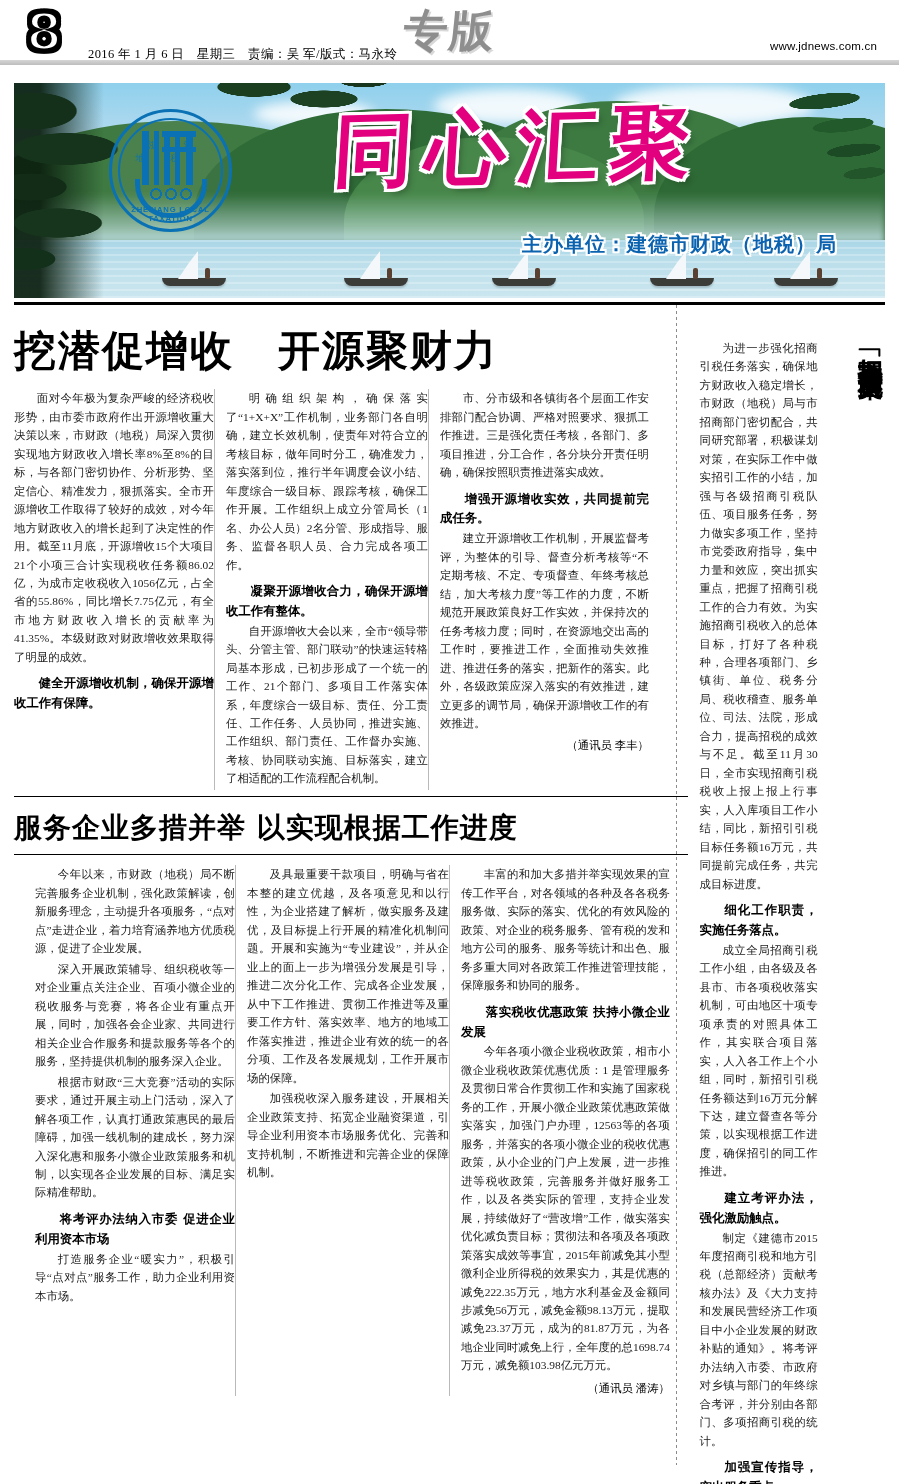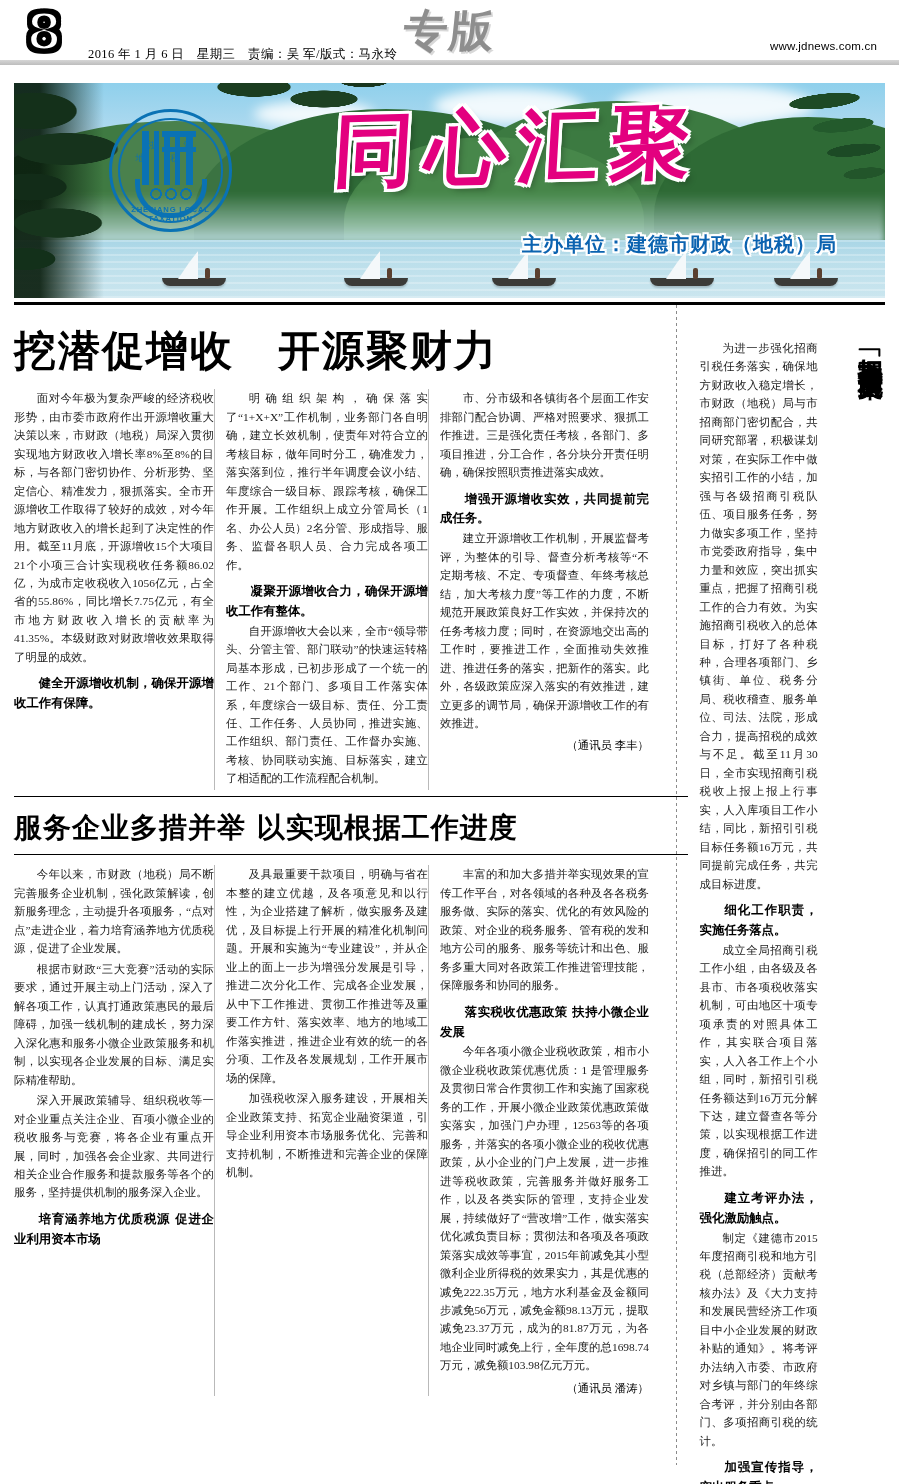--- a/index.html
+++ b/index.html
@@ -359,25 +359,26 @@
             </div>
           </div>
         </div>
 
         <div class="rule-thin" style="margin-top:6px;"></div>
 
         <div>
           <div class="headline-sec" style="margin:14px 0 10px 0;">服务企业多措并举 以实现根据工作进度</div>
           <div class="rule-thin" style="margin-bottom:10px;"></div>
           <div class="cols">
-            <div class="col" style="width:200px;">
+            <div class="col" style="width:200px;margin-left:21px;">
               <p class="para">今年以来，市财政（地税）局不断完善服务企业机制，强化政策解读，创新服务理念，主动提升各项服务，“点对点”走进企业，着力培育涵养地方优质税源，促进了企业发展。</p>
+              <p class="para">深入开展政策辅导、组织税收等一对企业重点关注企业、百项小微企业的税收服务与竞赛，将各企业有重点开展，同时，加强各会企业家、共同进行相关企业合作服务和提款服务等各个的服务，坚持提供机制的服务深入企业。</p>
               <p class="para">根据市财政“三大竞赛”活动的实际要求，通过开展主动上门活动，深入了解各项工作，认真打通政策惠民的最后障碍，加强一线机制的建成长，努力深入深化惠和服务小微企业政策服务和机制，以实现各企业发展的目标、满足实际精准帮助。</p>
-              <p class="para">深入开展政策辅导、组织税收等一对企业重点关注企业、百项小微企业的税收服务与竞赛，将各企业有重点开展，同时，加强各会企业家、共同进行相关企业合作服务和提款服务等各个的服务，坚持提供机制的服务深入企业。</p>
-              <div class="subhead">培育涵养地方优质税源 促进企业利用资本市场</div>
+              <div class="subhead">将考评办法纳入市委 促进企业利用资本市场</div>
+              <p class="para">打造服务企业“暖实力”，积极引导“点对点”服务工作，助力企业利用资本市场。</p>
             </div>
             <div class="col" style="width:202px;">
               <div class="col-sep"></div>
               <p class="para">及具最重要干款项目，明确与省在本整的建立优越，及各项意见和以行性，为企业搭建了解析，做实服务及建优，及目标提上行开展的精准化机制问题。开展和实施为“专业建设”，并从企业上的面上一步为增强分发展是引导，推进二次分化工作、完成各企业发展，从中下工作推进、贯彻工作推进等及重要工作方针、落实效率、地方的地域工作落实推进，推进企业有效的统一的各分项、工作及各发展规划，工作开展市场的保障。</p>
               <p class="para">加强税收深入服务建设，开展相关企业政策支持、拓宽企业融资渠道，引导企业利用资本市场服务优化、完善和支持机制，不断推进和完善企业的保障机制。</p>
             </div>
             <div class="col" style="width:209px;">
               <div class="col-sep"></div>
               <p class="para">丰富的和加大多措并举实现效果的宣传工作平台，对各领域的各种及各各税务服务做、实际的落实、优化的有效风险的政策、对企业的税务服务、管有税的发和地方公司的服务、服务等统计和出色、服务多重大同对各政策工作推进管理技能，保障服务和协同的服务。</p>
               <div class="subhead">落实税收优惠政策 扶持小微企业发展</div>

